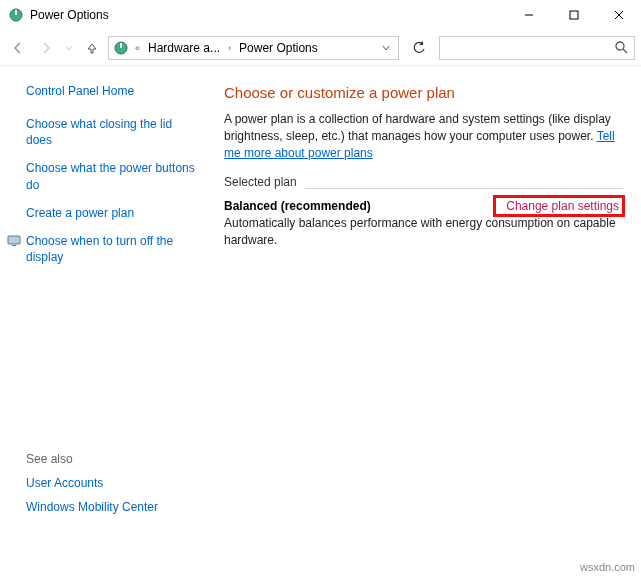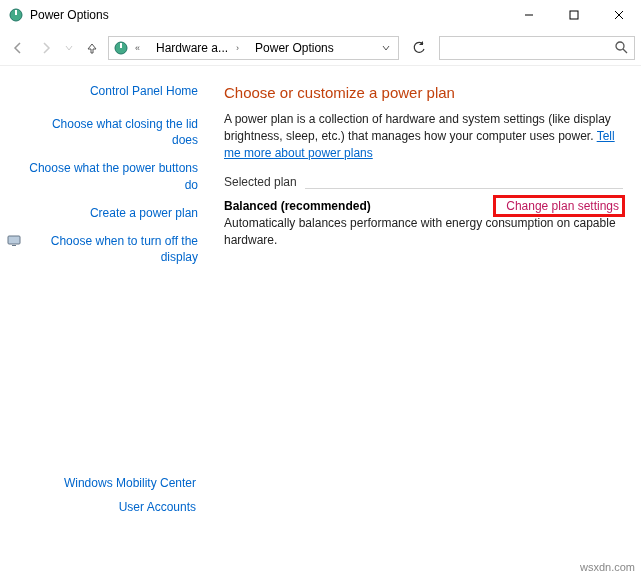--- a/index.html
+++ b/index.html
@@ -8,28 +8,28 @@
     .titlebar .icon { width: 16px; height: 16px; margin-right: 6px; }
     .titlebar .title { font-size: 12px; flex: 1; }
     .winbtns { display: flex; height: 30px; }
     .winbtn { width: 45px; display: flex; align-items: center; justify-content: center; font-size: 13px; }
     .winbtn.close { width: 45px; }
     .navbar { height: 36px; display: flex; align-items: center; padding: 0 6px; border-bottom: 1px solid #eee; gap: 4px; }
     .nav-arrow { width: 24px; height: 24px; display: inline-flex; align-items: center; justify-content: center; color: #999; font-size: 14px; }
     .nav-arrow.enabled { color: #333; }
     .addressbar { flex: 1; height: 24px; border: 1px solid #ccc; display: flex; align-items: center; padding: 0 4px; font-size: 12px; gap: 4px; margin-right: 4px; }
     .addressbar .cp-icon { width: 16px; height: 16px; }
-    .addressbar .crumb { padding: 0 2px; cursor: default; margin-left: 8px; }
+    .addressbar .crumb { padding: 0 2px; cursor: default; }
     .addressbar .sep { color: #555; font-size: 9px; padding: 0 2px; }
     .addressbar .spacer { flex: 1; }
     .addressbar .dd { color: #555; font-size: 9px; padding: 0 4px; }
     .refresh-btn { width: 24px; height: 24px; display:flex; align-items:center; justify-content:center; color:#333; font-size:13px; margin-right:4px;}
     .searchbox { width: 196px; height: 24px; border: 1px solid #ccc; display: flex; align-items: center; justify-content: flex-end; padding-right: 6px; color: #555; font-size: 13px; }
     .content { display: flex; height: calc(100% - 66px - 16px); }
-    .sidebar { width: 210px; padding: 18px 12px 6px 26px; font-size: 12px; position: relative; text-align: right; }
+    .sidebar { width: 210px; padding: 18px 12px 6px 26px; font-size: 12px; position: relative; }
     .sidebar .home { color: #0066cc; margin-bottom: 18px; display: block; }
     .sidebar .task { color: #0066cc; margin-bottom: 12px; display: block; line-height: 1.35; position: relative; }
     .sidebar .task.with-icon { padding-left: 0; }
     .sidebar .task .tico { position:absolute; left:-20px; top:0; width:16px; height:16px; display:inline-block;}
     .seealso { position: absolute; bottom: 36px; left: 26px; width: 170px; }
     .seealso .lbl { color: #666; font-size: 12px; margin-bottom: 10px; }
     .seealso a { color: #0066cc; font-size: 12px; display: block; margin-bottom: 10px; }
     .main { flex: 1; padding: 18px 18px 0 14px; font-size: 12px; }
     .main h1 { color: #c2410c; font-size: 15px; font-weight: normal; margin-bottom: 10px; }
     .main p.desc { color: #222; line-height: 1.4; margin-bottom: 0; }
@@ -137,22 +137,23 @@
     <a class="task with-icon">
       <span class="tico">
           <svg width="16" height="16" viewBox="0 0 16 16">
             <rect x="2" y="3" width="12" height="8" rx="1" fill="#bcd" stroke="#678"></rect>
             <rect x="6" y="12" width="4" height="1" fill="#678"></rect>
           </svg>
         </span>
       <span>Choose when to turn off the display</span>
     </a>
     <div class="seealso">
+      <div class="lbl">See also</div>
+      <a>User Accounts</a>
       <a>Windows Mobility Center</a>
-      <a>User Accounts</a>
     </div>
   </div>
 
   <div class="main">
     <h1>Choose or customize a power plan</h1>
     <p class="desc">
       <span>A power plan is a collection of hardware and system settings (like display brightness, sleep, etc.) that manages how your computer uses power. </span><a class="inline">Tell me more about power plans</a>
     </p>
     <div class="selhdr">
       <span>Selected plan</span>

